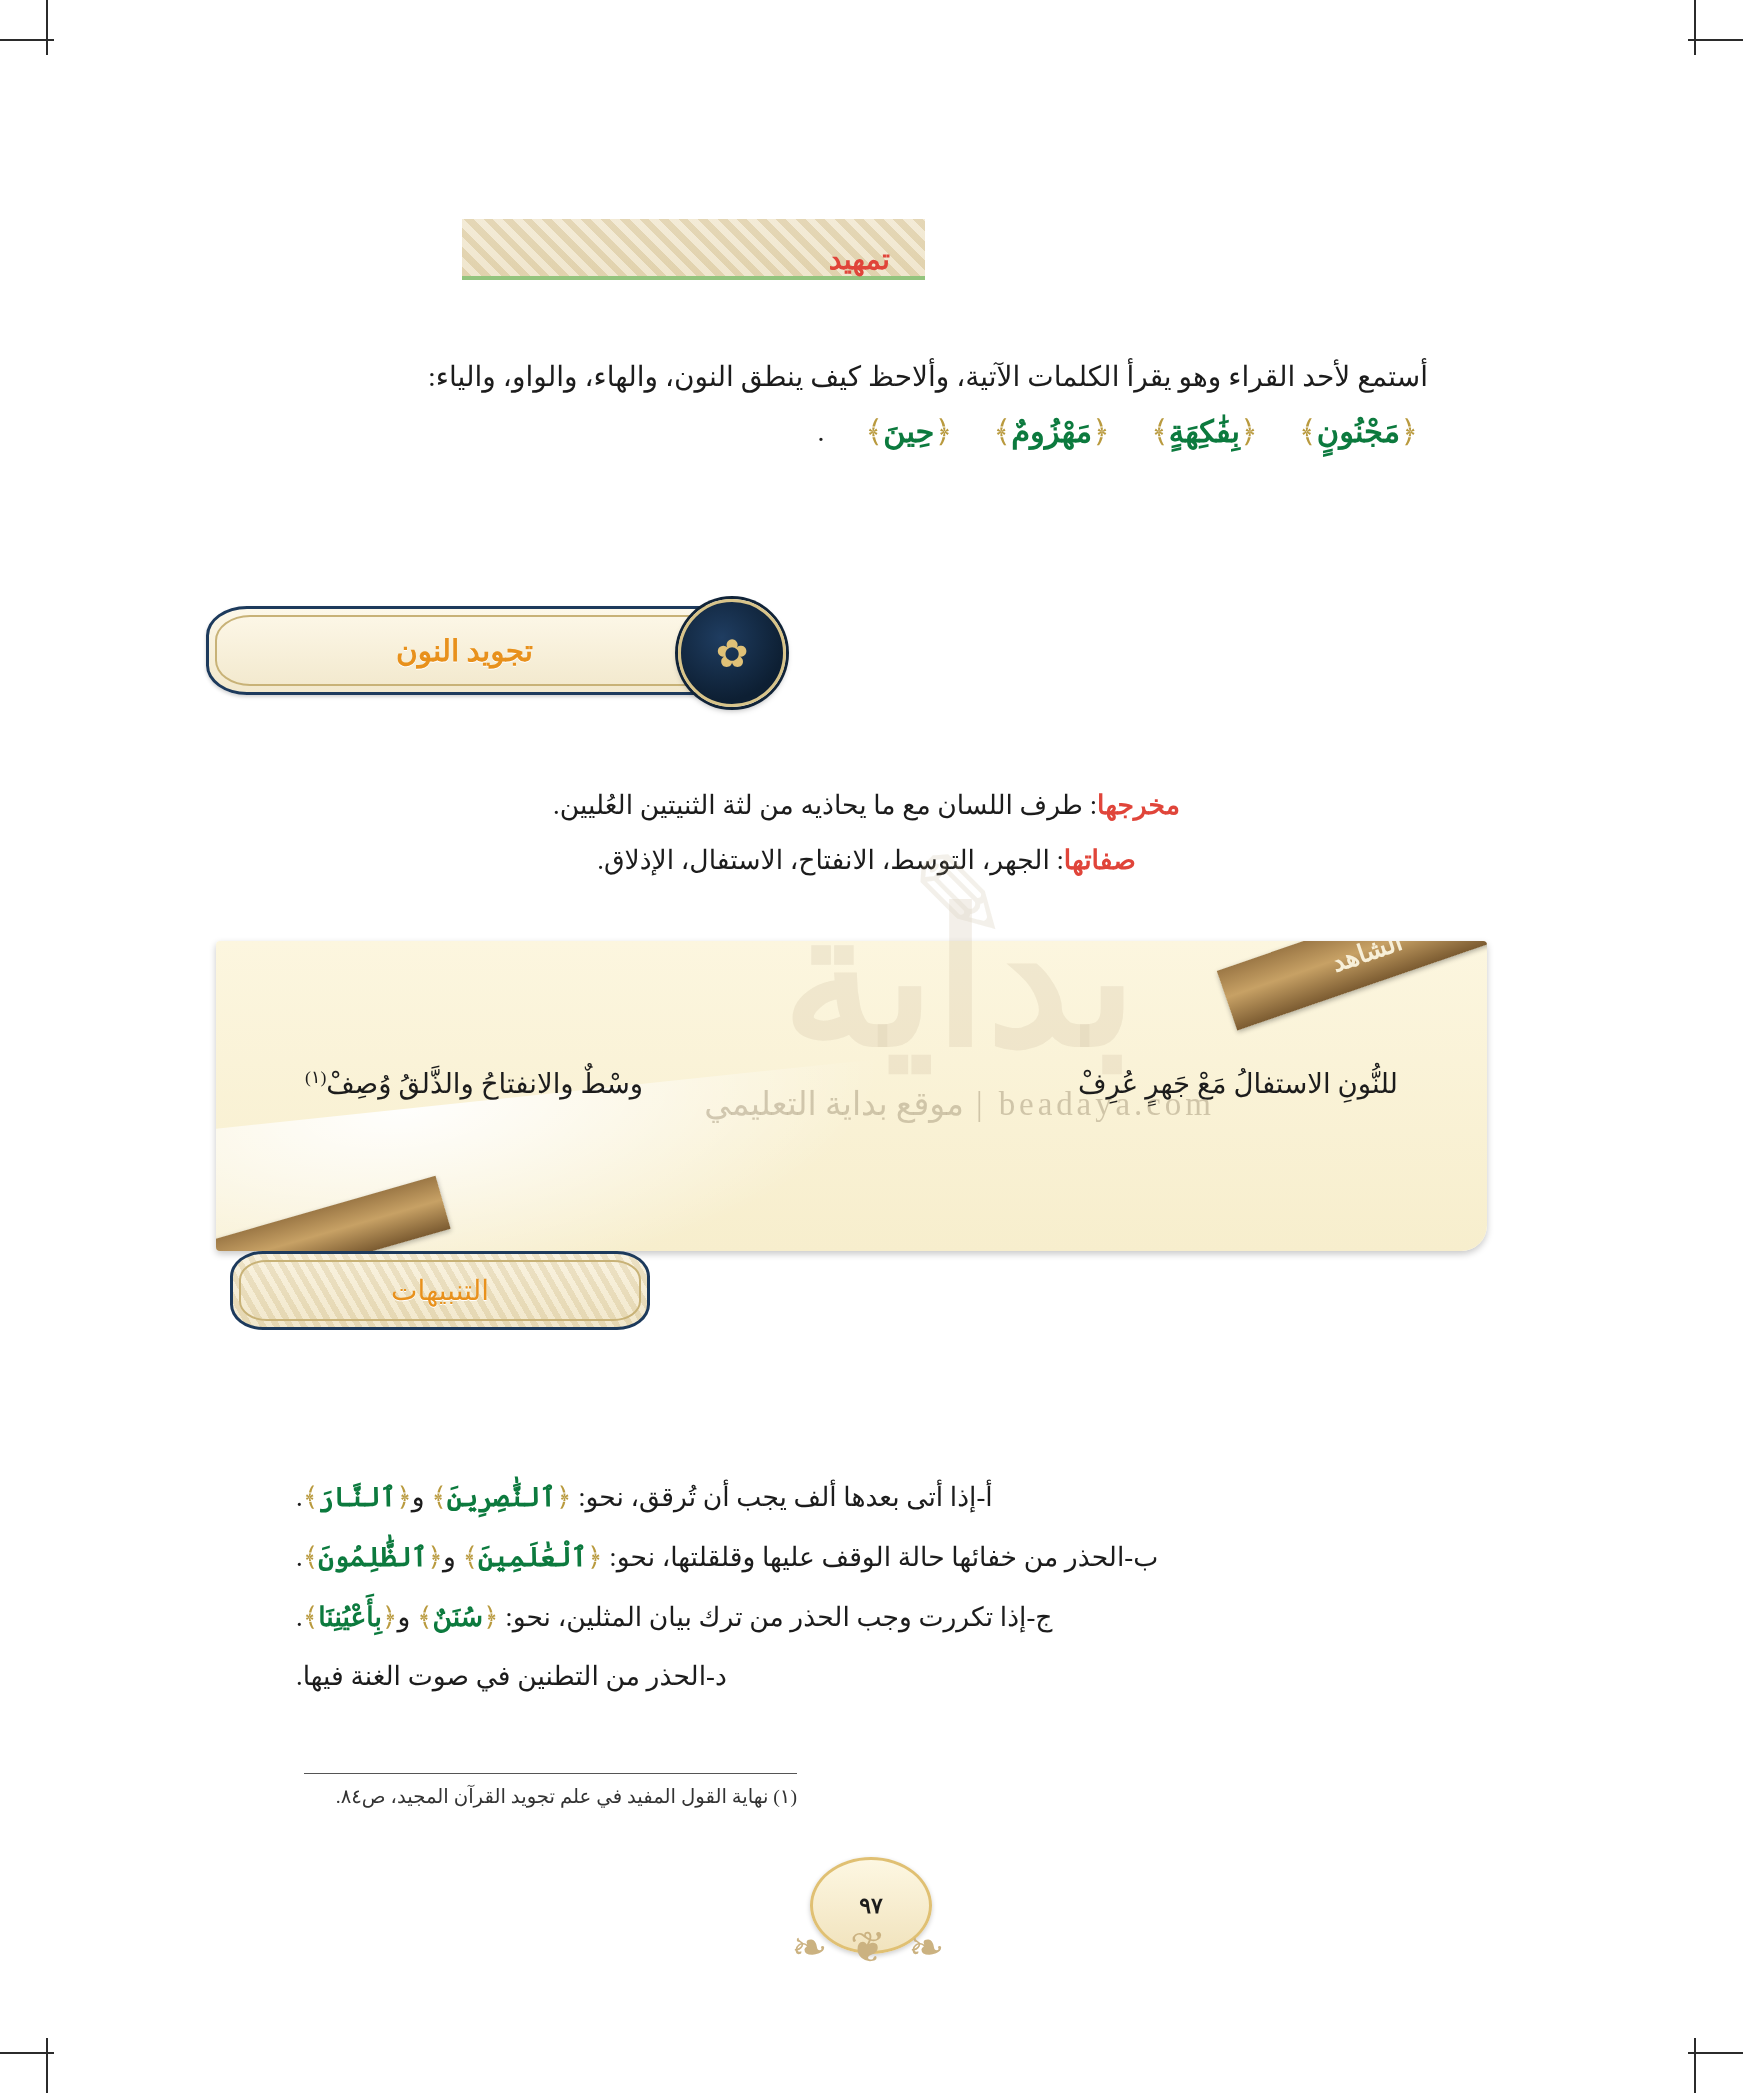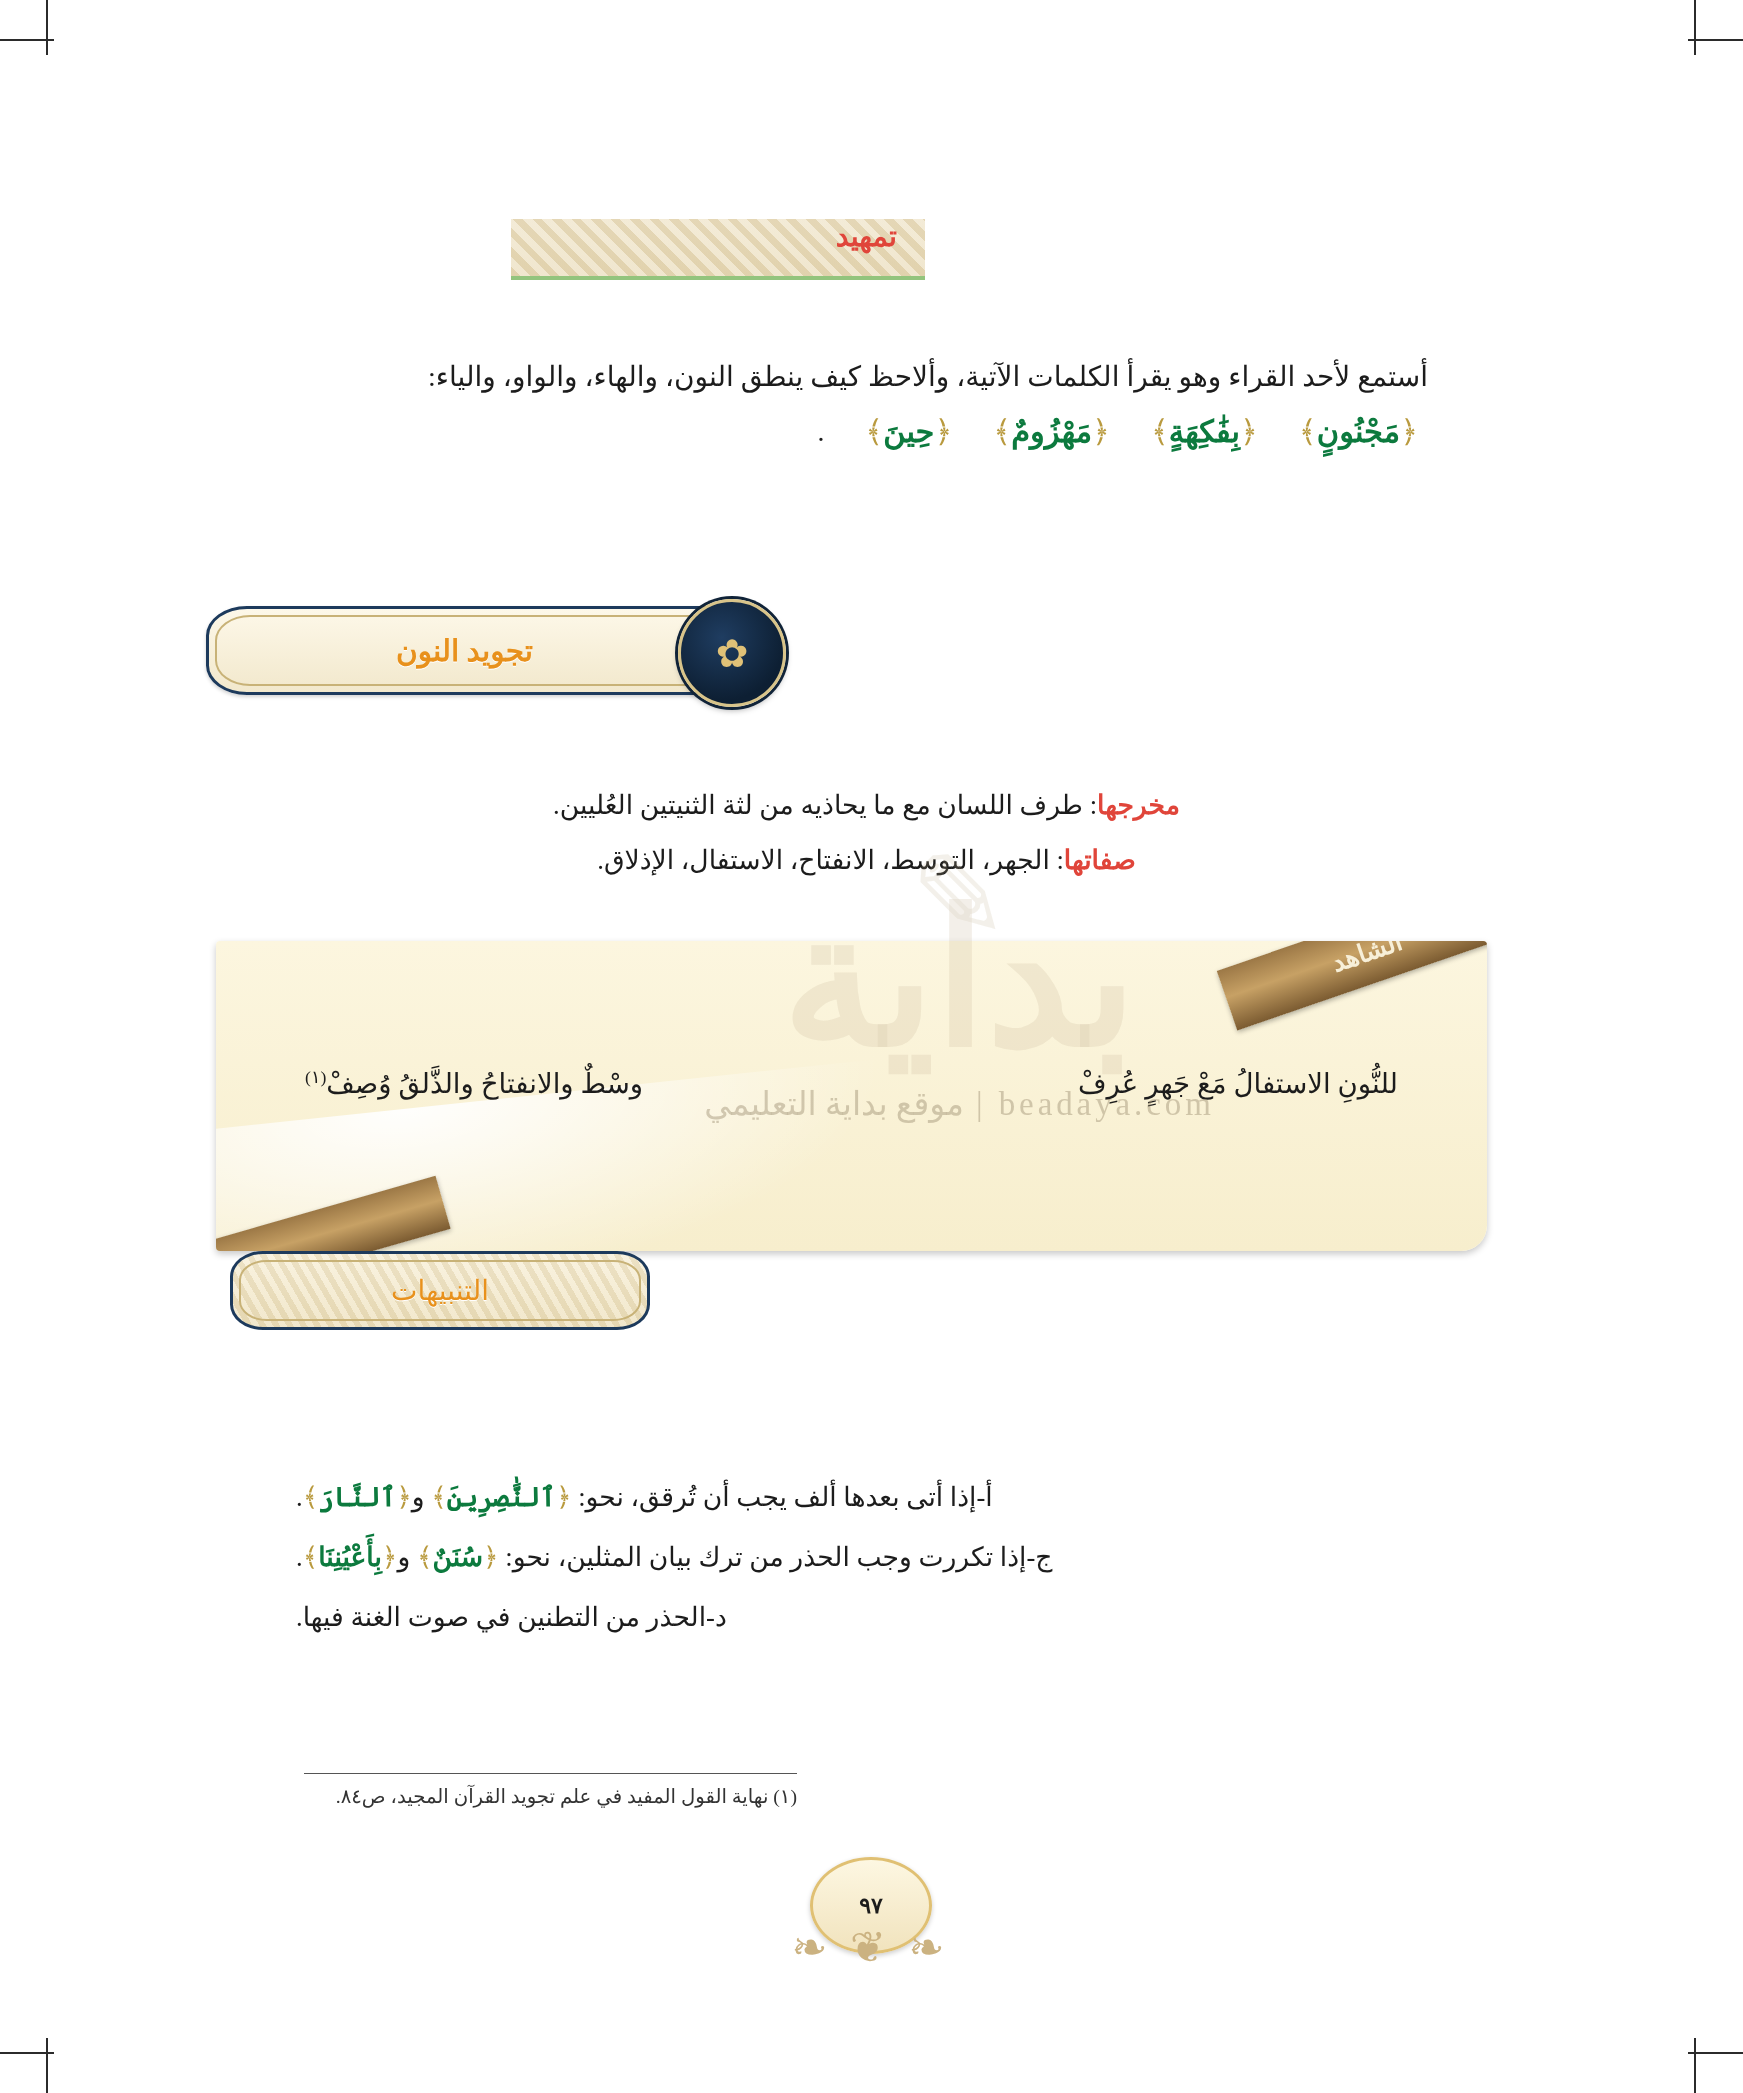--- a/index.html
+++ b/index.html
@@ -22,30 +22,30 @@
     background: #2b2b2b;
   }
   .crop.v { width: 2px; height: 55px; }
   .crop.h { height: 2px; width: 55px; }
 
   
   .tamheed-bar {
     position: absolute;
     top: 219px;
     right: 818px;
-    width: 414px;
+    width: 463px;
     height: 61px;
     background:
       repeating-linear-gradient(45deg, rgba(214,195,150,.55) 0 6.9px, rgba(241,232,210,.55) 6.9px 13.8px),
       linear-gradient(#f6efdd, #efe4c9);
     border-bottom: 4.9px solid #93c47d;
     display: flex;
-    align-items: flex-start;
+    align-items: flex-end;
     justify-content: flex-start;
-    padding-right: 28px;
+    padding-right: 35px;
     box-sizing: border-box;
   }
   .tamheed-bar .label {
     color: #e0453a;
     font-size: 28.6px;
     font-weight: bold;
     letter-spacing: 1px;
   }
 
   
@@ -402,20 +402,23 @@
   <div class="plate2">
     <div class="plate-inner"></div>
     <span class="plate-label">التنبيهات</span>
   </div>
 
   <div class="notes">
     <div class="note">
       <span>أ-</span><span>إذا أتى بعدها ألف يجب أن تُرقق، نحو: </span><span class="g"><span class="brk">﴿</span><span>ٱلنَّٰصِرِينَ</span><span class="brk">﴾</span></span><span> و</span><span class="g"><span class="brk">﴿</span><span>ٱلنَّارَ</span><span class="brk">﴾</span></span><span>.</span>
     </div>
     <div class="note">
+      <span>ب-</span><span>الحذر من خفائها حالة الوقف عليها وقلقلتها، نحو: </span><span class="g"><span class="brk">﴿</span><span>ٱلْعَٰلَمِينَ</span><span class="brk">﴾</span></span><span> و</span><span class="g"><span class="brk">﴿</span><span>ٱلظَّٰلِمُونَ</span><span class="brk">﴾</span></span><span>.</span>
+    </div>
+    <div class="note">
       <span>ج-</span><span>إذا تكررت وجب الحذر من ترك بيان المثلين، نحو: </span><span class="g"><span class="brk">﴿</span><span>سُنَنٌ</span><span class="brk">﴾</span></span><span> و</span><span class="g"><span class="brk">﴿</span><span>بِأَعْيُنِنَا</span><span class="brk">﴾</span></span><span>.</span>
     </div>
     <div class="note">
       <span>د-</span><span>الحذر من التطنين في صوت الغنة فيها.</span>
     </div>
   </div>
 
   <div class="fn-rule"></div>
   <div class="footnote">(١) نهاية القول المفيد في علم تجويد القرآن المجيد، ص٨٤.</div>
 

